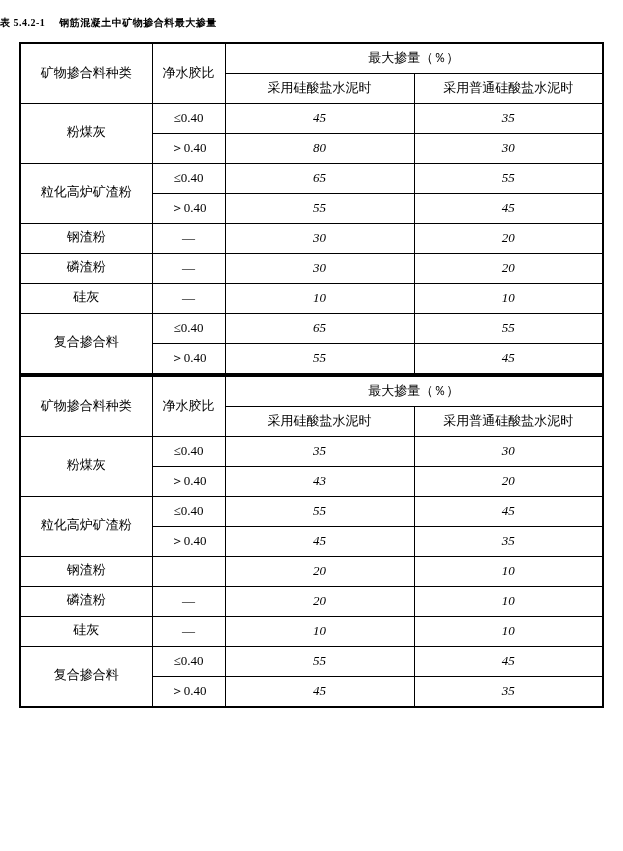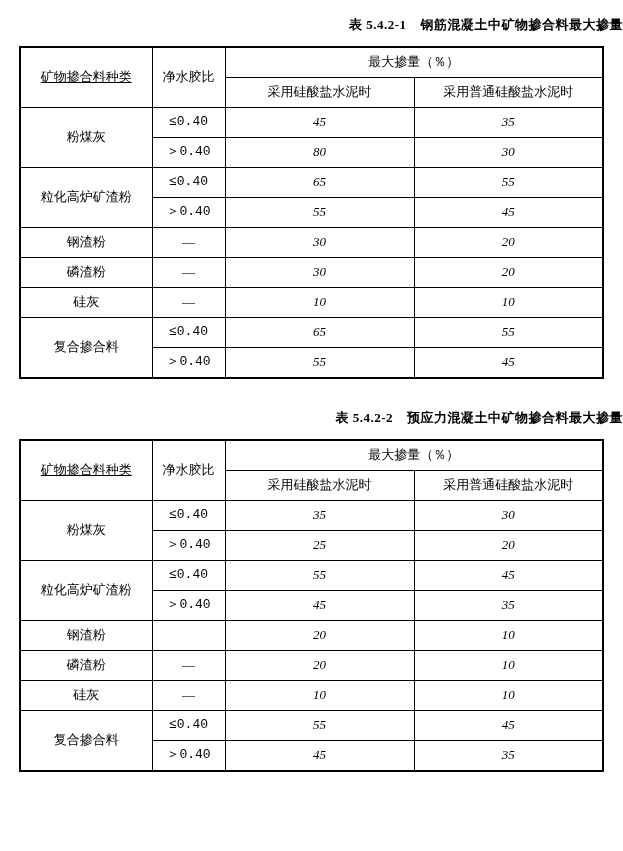--- a/index.html
+++ b/index.html
@@ -18,22 +18,22 @@
     width: 623px;
     height: 851px;
     position: relative;
     box-sizing: border-box;
     padding: 0;
   }
   .tbl-block {
     width: 100%;
   }
   .tbl-caption {
-    text-align: right;
-    font-size: 13px;
+    text-align: left;
+    font-size: 10px;
     font-weight: bold;
     letter-spacing: 0.5px;
   }
   .cap1 { margin: 16px 0 12px 0; }
   .cap2 { margin: 30px 0 12px 0; }
   .cap-num {
     font-family: "Liberation Serif", "DejaVu Serif", serif;
   }
   .cap-sep { display: inline-block; width: 14px; }
   table.mtbl {
@@ -54,40 +54,40 @@
   }
   table.mtbl {
     border: 2px solid #000;
   }
   .c-kind { width: 132px; }
   .c-ratio { width: 73px; }
   .c-v1 { width: 189px; }
   .c-v2 { width: 189px; }
   .hdr-kind {
     font-size: 13px;
-    text-decoration: underline;
   }
   .hdr-ratio {
     font-size: 13px;
     margin-top: 11px;
   }
   .hdr-max {
     font-size: 13.5px;
     font-family: Liberation Serif, serif;
   }
   .kindcell {
     font-size: 13.5px;
+    font-family: Liberation Mono, monospace;
   }
   .num {
     font-family: "Liberation Serif", "DejaVu Serif", serif;
     font-size: 13px;
     font-style: italic;
   }
   .ratio {
-    font-family: Liberation Mono, monospace;
+    font-family: Liberation Serif, serif;
     font-size: 12.5px;
     margin-top: 10px;
   }
   .dash {
     font-size: 13px;
   }
   .hdr-sub {
     font-size: 13px;
   }
 </style>
@@ -170,23 +170,20 @@
         <tr>
           <td class="ratio">＞0.40</td>
           <td class="num">55</td>
           <td class="num">45</td>
         </tr>
       </tbody>
     </table>
   </div>
 
   <div class="tbl-block">
-    <div class="tbl-caption cap2">
-      <span class="cap-num">表 5.4.2-2</span><span class="cap-sep"></span><span>预应力混凝土中矿物掺合料最大掺量</span>
-    </div>
     <table class="mtbl">
       <colgroup>
         <col class="c-kind">
           <col class="c-ratio">
           <col class="c-v1">
           <col class="c-v2">
       </colgroup>
       <tbody>
         <tr>
           <td class="hdr-kind" rowspan="2">矿物掺合料种类</td>
@@ -199,21 +196,21 @@
         </tr>
 
         <tr>
           <td class="kindcell" rowspan="2">粉煤灰</td>
           <td class="ratio">≤0.40</td>
           <td class="num">35</td>
           <td class="num">30</td>
         </tr>
         <tr>
           <td class="ratio">＞0.40</td>
-          <td class="num">25</td>
+          <td class="num">43</td>
           <td class="num">20</td>
         </tr>
 
         <tr>
           <td class="kindcell" rowspan="2">粒化高炉矿渣粉</td>
           <td class="ratio">≤0.40</td>
           <td class="num">55</td>
           <td class="num">45</td>
         </tr>
         <tr>

